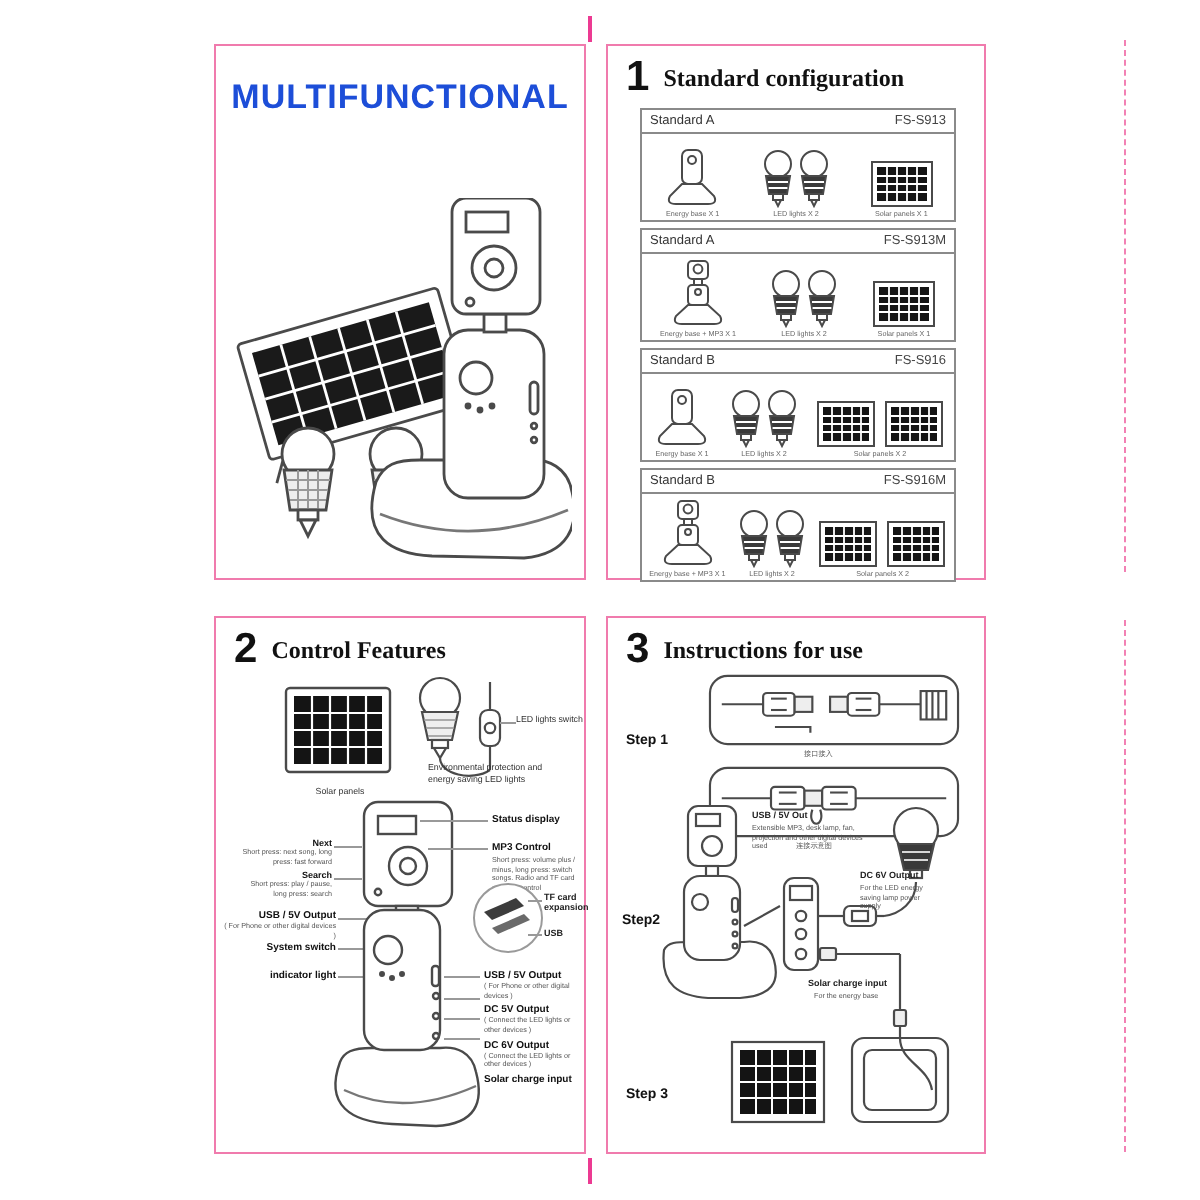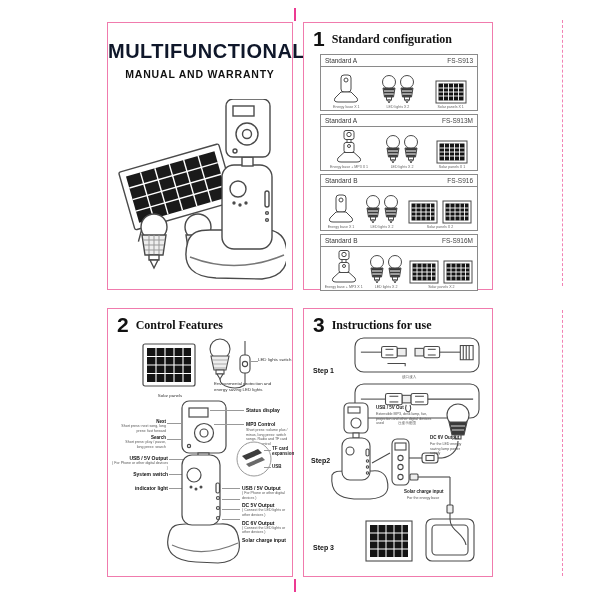--- a/index.html
+++ b/index.html
@@ -13,21 +13,21 @@
   .panel-tr{left:303px;top:22px;width:190px;height:268px;}
   .panel-bl{left:107px;top:308px;width:186px;height:269px;}
   .panel-br{left:303px;top:308px;width:190px;height:269px;}
 
   
   .crop-v{position:absolute;width:0;border-left:2px solid #ec3a92;}
   .crop-dash{position:absolute;width:0;border-left:1.5px dashed #f281b4;}
 
   
   .cover-title{position:absolute;left:0;top:16px;width:100%;text-align:center;}
-  .cover-title .t1{font-size:20px;font-weight:bold;color:#0f172a;letter-spacing:.5px;line-height:1.2;}
+  .cover-title .t1{font-size:17px;font-weight:bold;color:#1d4ed8;letter-spacing:.5px;line-height:1.2;}
   .cover-title .t2{font-size:10.5px;font-weight:bold;color:#111;letter-spacing:.8px;margin-top:5px;}
 
   
   .sec-head{position:absolute;left:9px;top:5px;display:flex;align-items:center;}
   .sec-num{font-size:21px;font-weight:bold;color:#111;line-height:1;}
   .sec-title{font-size:12px;font-weight:bold;color:#111;margin-left:7px;margin-top:2px;font-family:Liberation Serif, serif;}
 
   
   .cfg-table{position:absolute;left:16px;top:31px;width:158px;}
   .cfg-row{border:1px solid #8a8a8a;margin-bottom:3px;background:#fff;}
@@ -52,21 +52,20 @@
 <div class="abs" style="inset:0;">
 
   <div class="crop-v" style="left:294px;top:8px;height:13px;"></div>
   <div class="crop-v" style="left:294px;top:579px;height:13px;"></div>
   <div class="crop-dash" style="left:562px;top:20px;height:266px;"></div>
   <div class="crop-dash" style="left:562px;top:310px;height:266px;"></div>
 
   <section class="panel panel-tl">
     <div class="cover-title">
       <div class="t1">MULTIFUNCTIONAL</div>
-      <div class="t2">MANUAL AND WARRANTY</div>
     </div>
     <svg class="abs" style="left:8px;top:76px;" width="170" height="186" viewBox="0 0 170 186" fill="none" stroke="#4a4a4a" stroke-width="1.4">
 
       <g transform="rotate(-16 60 85)">
         <rect x="8" y="58" width="104" height="60" rx="2" fill="#fff"></rect>
         <rect x="14" y="64" width="92" height="48" fill="#1a1a1a" stroke="none"></rect>
         <g stroke="#fff" stroke-width="1.4">
           <line x1="29" y1="64" x2="29" y2="112"></line>
             <line x1="44" y1="64" x2="44" y2="112"></line>
           <line x1="59" y1="64" x2="59" y2="112"></line>

